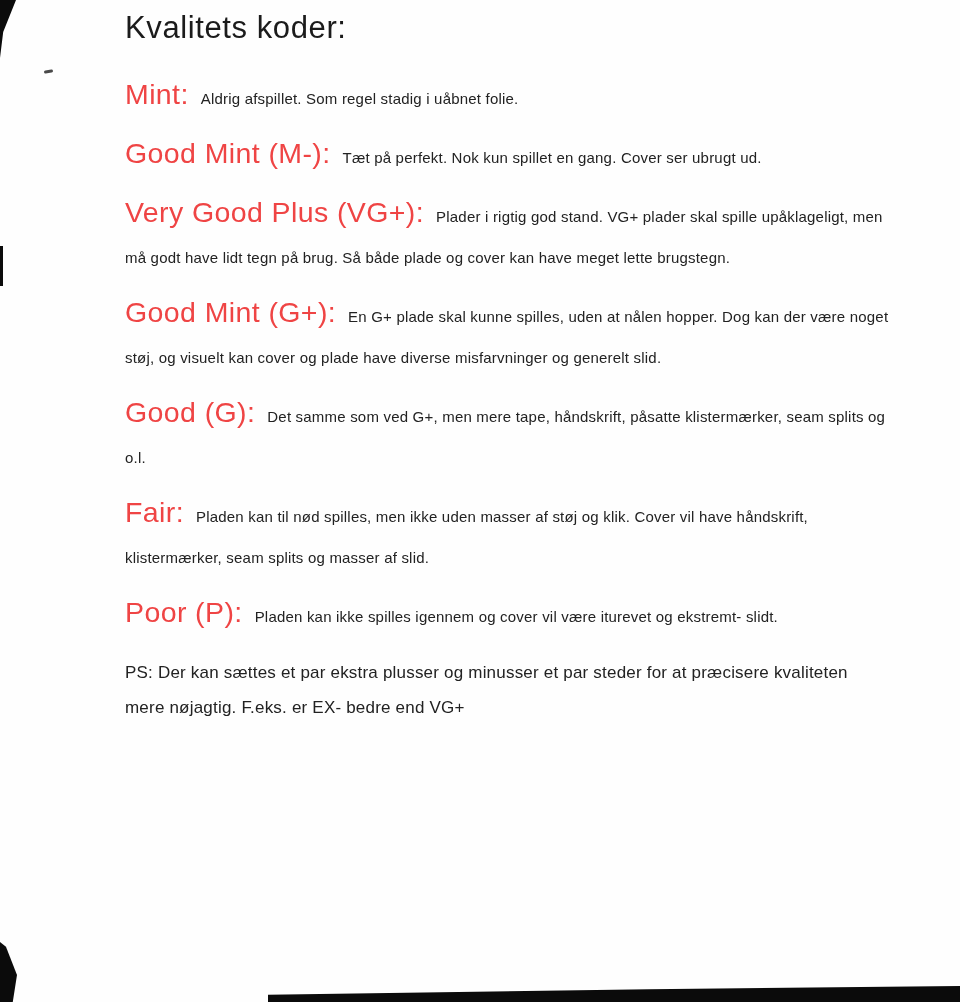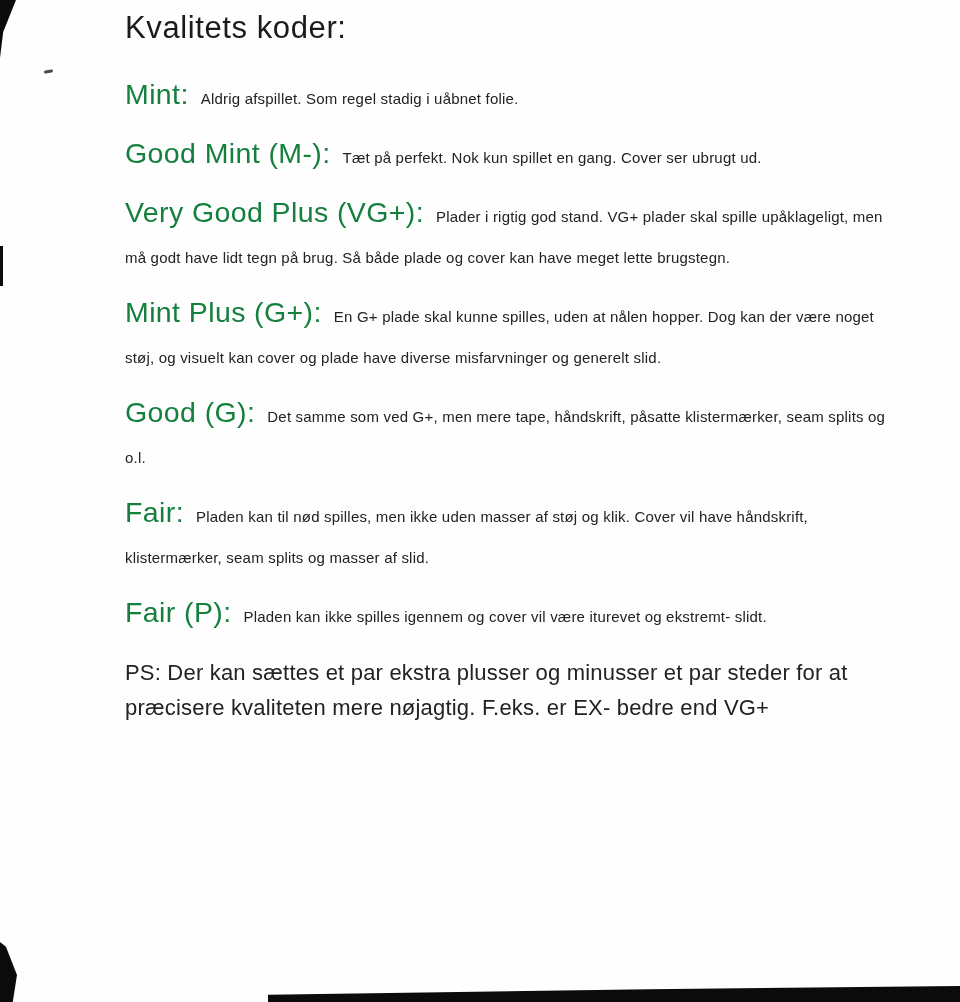--- a/index.html
+++ b/index.html
@@ -26,31 +26,31 @@
     color: #1b1b1b;
     margin-bottom: 28px;
   }
   .entry {
     line-height: 41px;
     margin-bottom: 14px;
     letter-spacing: 0.2px;
   }
   .term {
     font-size: 28.5px;
-    color: #15803d;
+    color: #ef4444;
     margin-right: 12px;
     letter-spacing: 0.4px;
     white-space: nowrap;
   }
   .desc {
     font-size: 15px;
     color: #222;
   }
   .ps-note {
-    font-size: 22px;
+    font-size: 17px;
     line-height: 35px;
     margin-top: 18px;
     color: #222;
     letter-spacing: 0.2px;
   }
   
   .artifact { position: absolute; background: #0b0b0b; }
   .artifact-corner {
     left: 0; top: 0; width: 16px; height: 58px;
     clip-path: polygon(0 0, 100% 0, 20% 55%, 0 100%);
@@ -87,24 +87,24 @@
     <div class="doc-title">Kvalitets koder:</div>
 
     <p class="entry"><span class="term">Mint:</span><span class="desc">Aldrig afspillet. Som regel stadig i uåbnet folie.</span></p>
 
     <p class="entry"><span class="term">Good Mint (M-):</span><span class="desc">Tæt på perfekt. Nok kun spillet en gang. Cover ser ubrugt ud.</span></p>
 
 
     <p class="entry"><span class="term">Very Good Plus (VG+):</span><span class="desc">Plader i rigtig god stand. VG+ plader skal spille upåklageligt, men må godt have lidt tegn på brug. Så både plade og cover kan have meget lette brugstegn.</span></p>
 
 
-    <p class="entry"><span class="term">Mint Plus (G+):</span><span class="desc">En G+ plade skal kunne spilles, uden at nålen hopper. Dog kan der være noget støj, og visuelt kan cover og plade have diverse misfarvninger og generelt slid.</span></p>
+    <p class="entry"><span class="term">Good Mint (G+):</span><span class="desc">En G+ plade skal kunne spilles, uden at nålen hopper. Dog kan der være noget støj, og visuelt kan cover og plade have diverse misfarvninger og generelt slid.</span></p>
 
     <p class="entry"><span class="term">Good (G):</span><span class="desc">Det samme som ved G+, men mere tape, håndskrift, påsatte klistermærker, seam splits og o.l.</span></p>
 
     <p class="entry"><span class="term">Fair:</span><span class="desc">Pladen kan til nød spilles, men ikke uden masser af støj og klik. Cover vil have håndskrift, klistermærker, seam splits og masser af slid.</span></p>
 
-    <p class="entry"><span class="term">Fair (P):</span><span class="desc">Pladen kan ikke spilles igennem og cover vil være iturevet og ekstremt- slidt.</span></p>
+    <p class="entry"><span class="term">Poor (P):</span><span class="desc">Pladen kan ikke spilles igennem og cover vil være iturevet og ekstremt- slidt.</span></p>
 
     <p class="ps-note">PS: Der kan sættes et par ekstra plusser og minusser et par steder for at præcisere kvaliteten mere nøjagtig. F.eks. er EX- bedre end VG+</p>
 
   </div>
 </div>
 
 </body></html>

